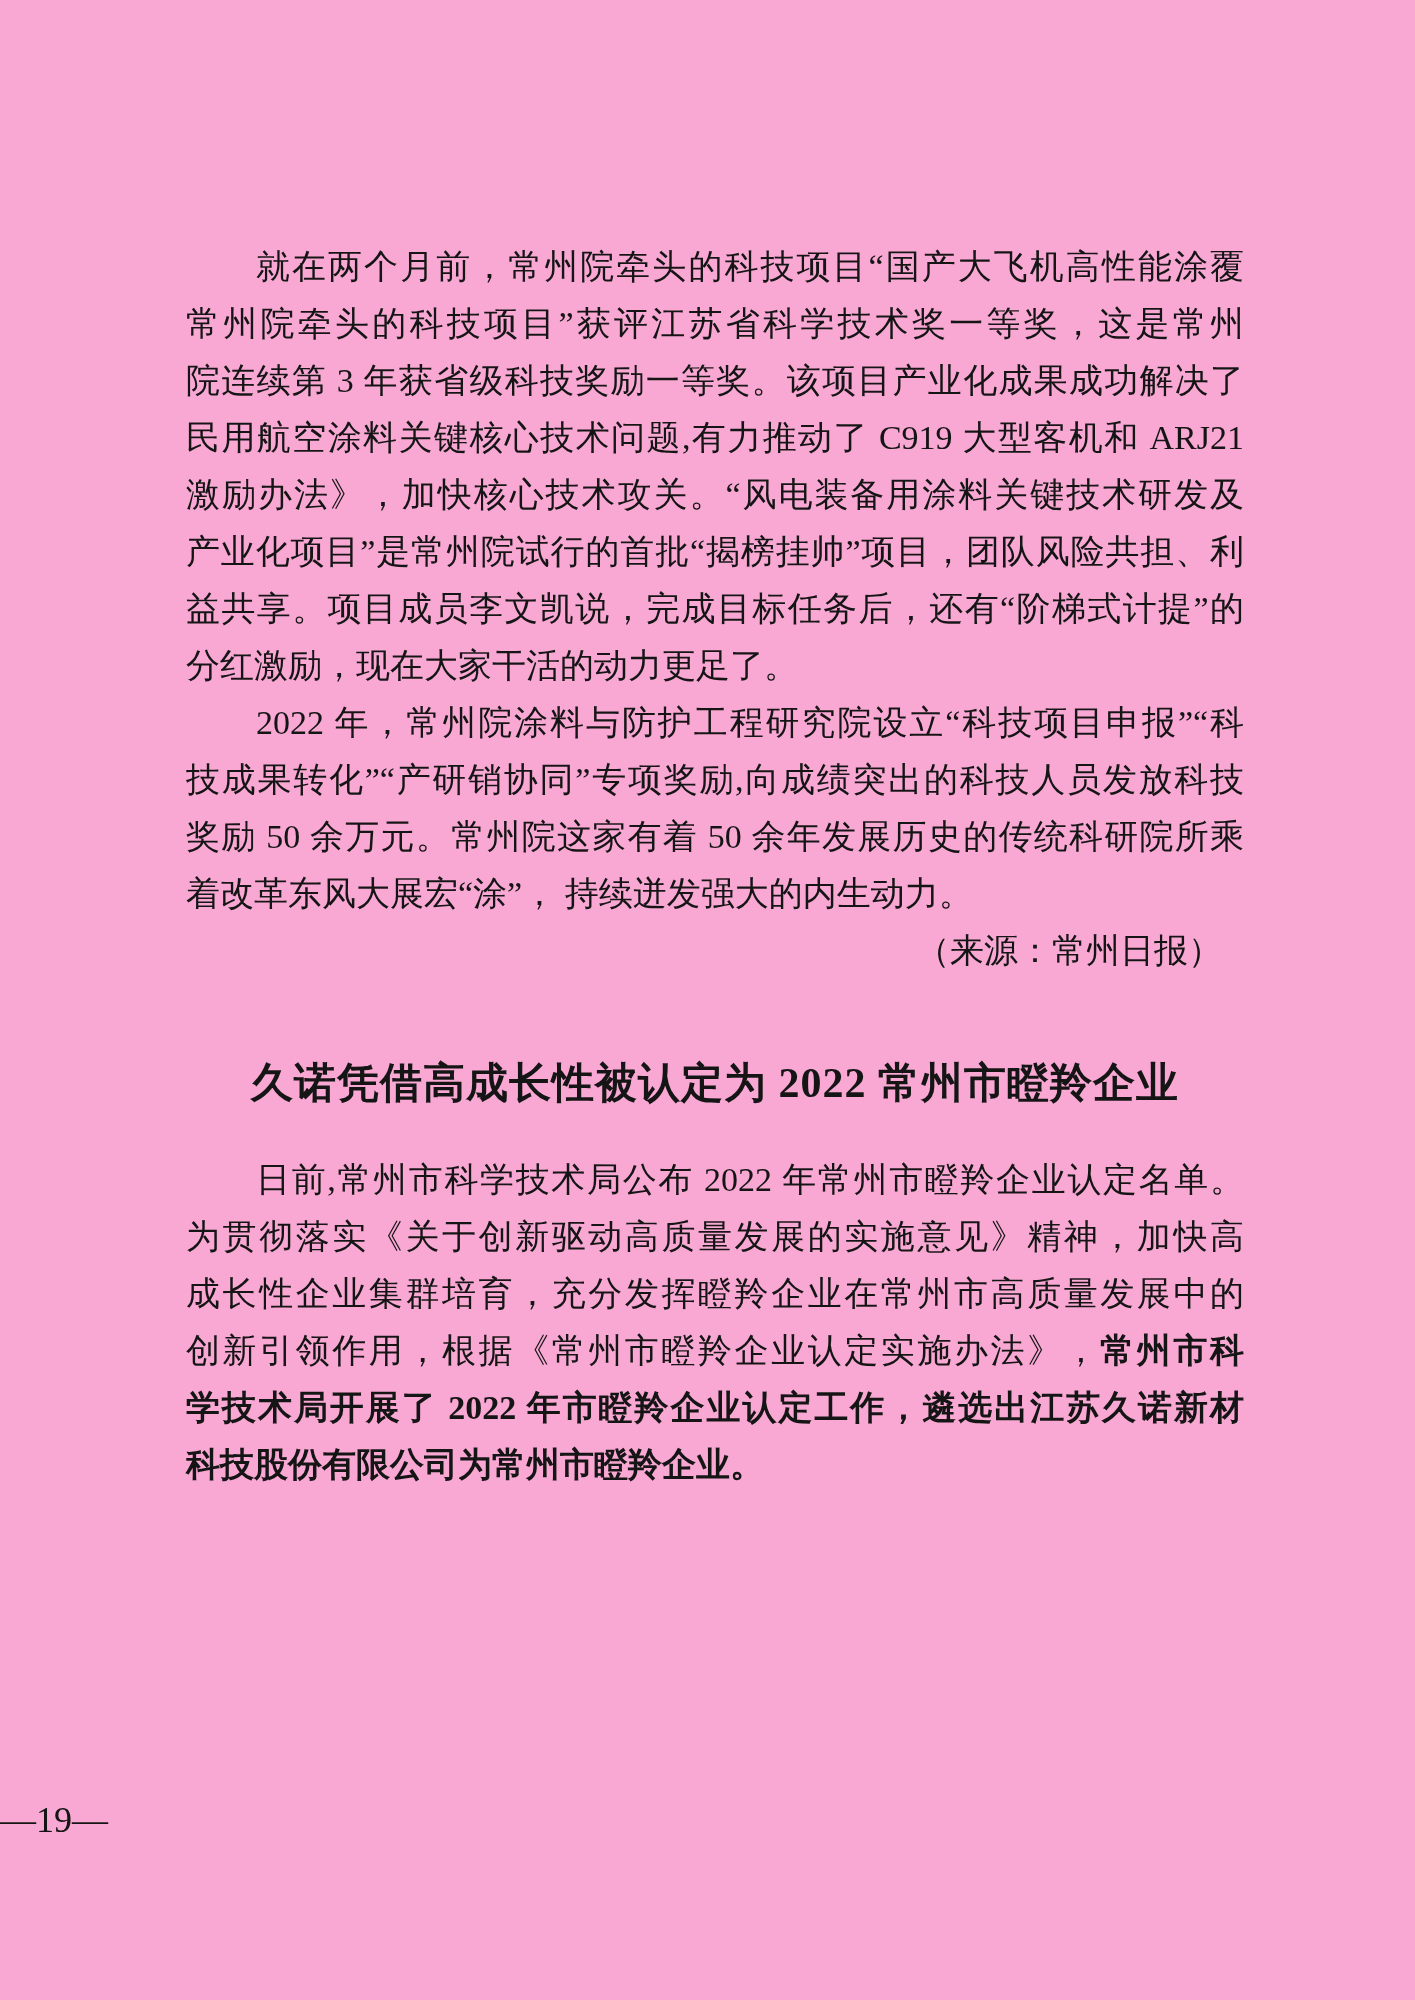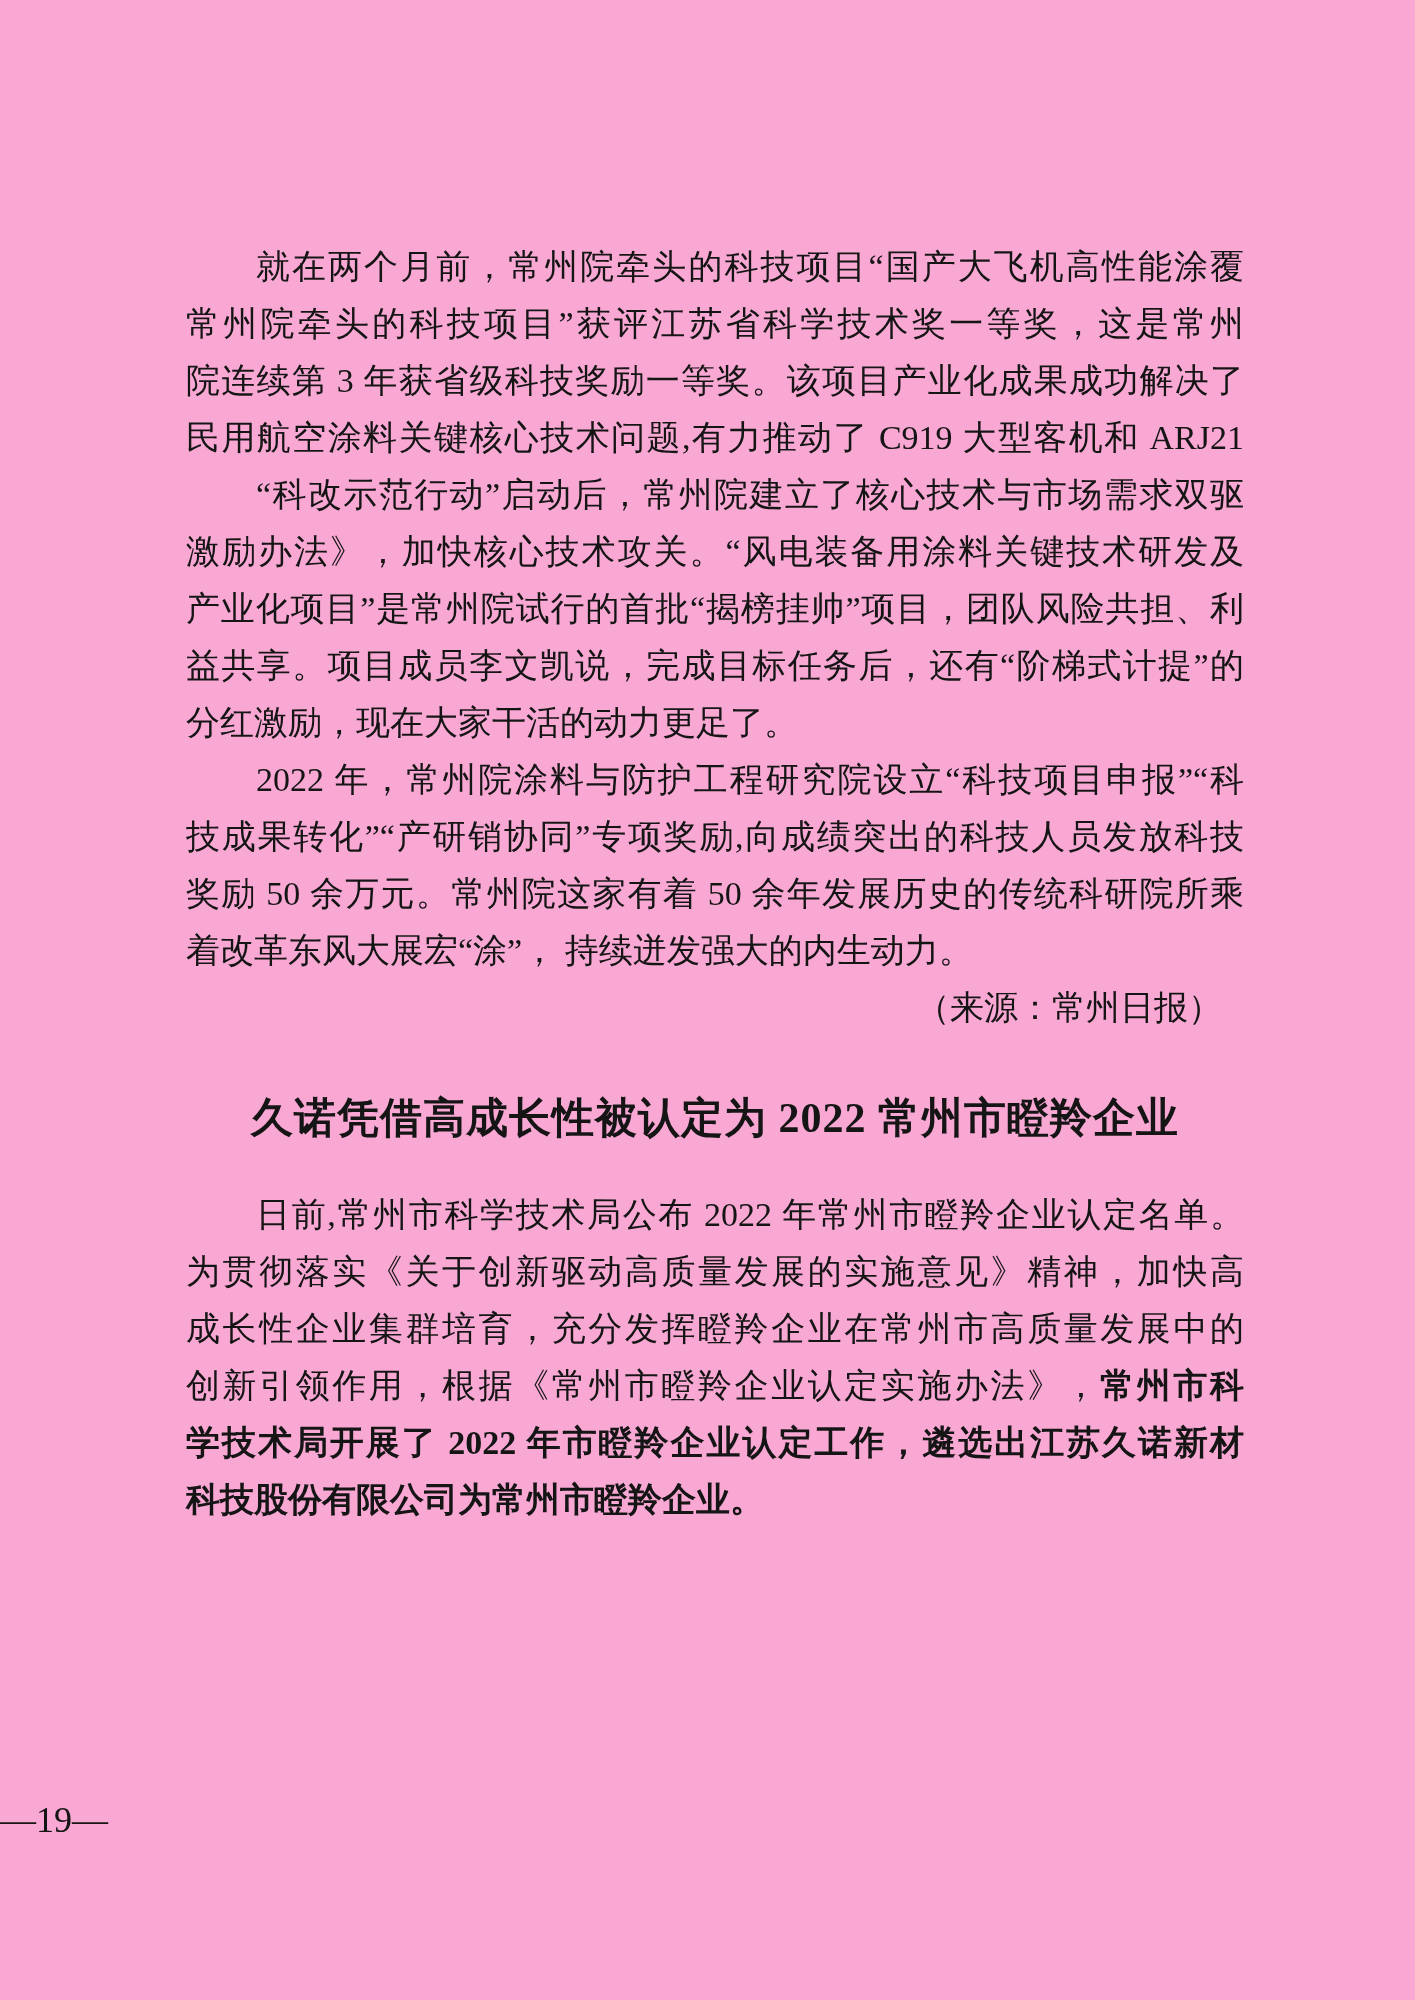--- a/index.html
+++ b/index.html
@@ -20,21 +20,21 @@
     width: 1058px;
     font-size: 34px;
     line-height: 57px;
   }
   .line { min-height: 57px; }
   .fill { text-align: justify; text-align-last: justify; }
   .indent { text-indent: 70px; }
   .short { text-align: left; }
   .source-line { text-align: right; padding-right: 22px; }
   .article-title {
-    margin-top: 54px;
+    margin-top: 76px;
     font-size: 42px;
     line-height: 56px;
     font-weight: bold;
     text-align: center;
     letter-spacing: 1px;
   }
   .second-article { margin-top: 40px; }
   .bold { font-weight: bold; }
   .page-number {
     position: absolute;
@@ -53,21 +53,20 @@
   <div class="content">
 
     <div>
       <div class="line fill indent">就在两个月前，常州院牵头的科技项目“国产大飞机高性能涂覆</div>
       <div class="line fill">常州院牵头的科技项目”获评江苏省科学技术奖一等奖，这是常州</div>
       <div class="line fill">院连续第 3 年获省级科技奖励一等奖。该项目产业化成果成功解决了</div>
       <div class="line fill">民用航空涂料关键核心技术问题,有力推动了 C919 大型客机和 ARJ21</div>
     </div>
 
     <div>
-      <div class="line fill indent">“科改示范行动”启动后，常州院建立了核心技术与市场需求双驱</div>
       <div class="line fill">激励办法》，加快核心技术攻关。“风电装备用涂料关键技术研发及</div>
       <div class="line fill">产业化项目”是常州院试行的首批“揭榜挂帅”项目，团队风险共担、利</div>
       <div class="line fill">益共享。项目成员李文凯说，完成目标任务后，还有“阶梯式计提”的</div>
       <div class="line short">分红激励，现在大家干活的动力更足了。</div>
     </div>
 
     <div>
       <div class="line fill indent">2022 年，常州院涂料与防护工程研究院设立“科技项目申报”“科</div>
       <div class="line fill">技成果转化”“产研销协同”专项奖励,向成绩突出的科技人员发放科技</div>
       <div class="line fill">奖励 50 余万元。常州院这家有着 50 余年发展历史的传统科研院所乘</div>

